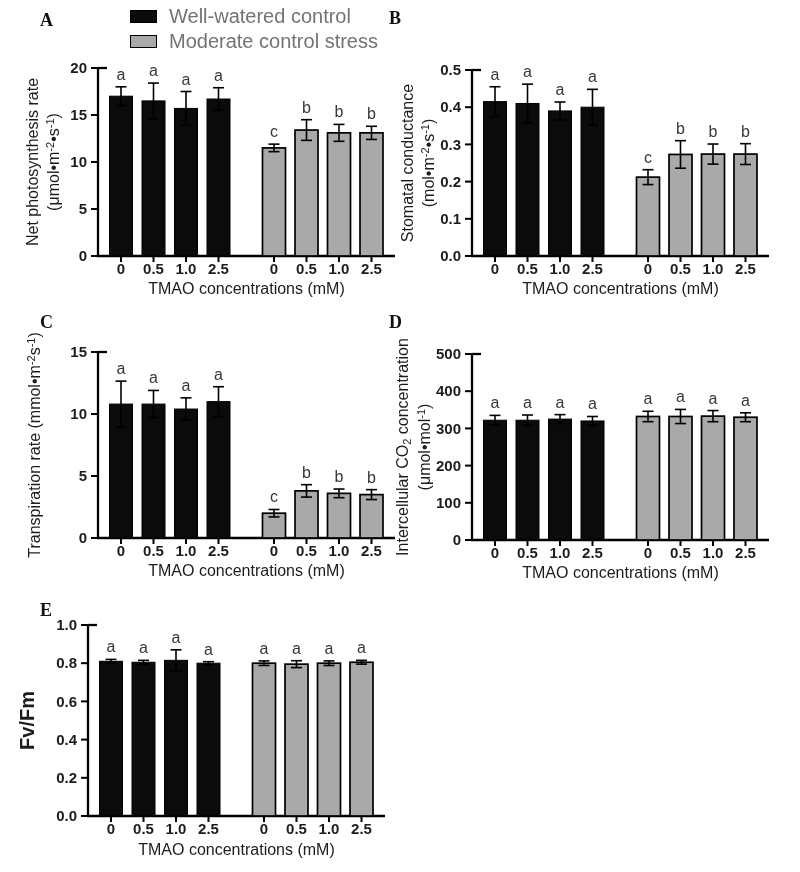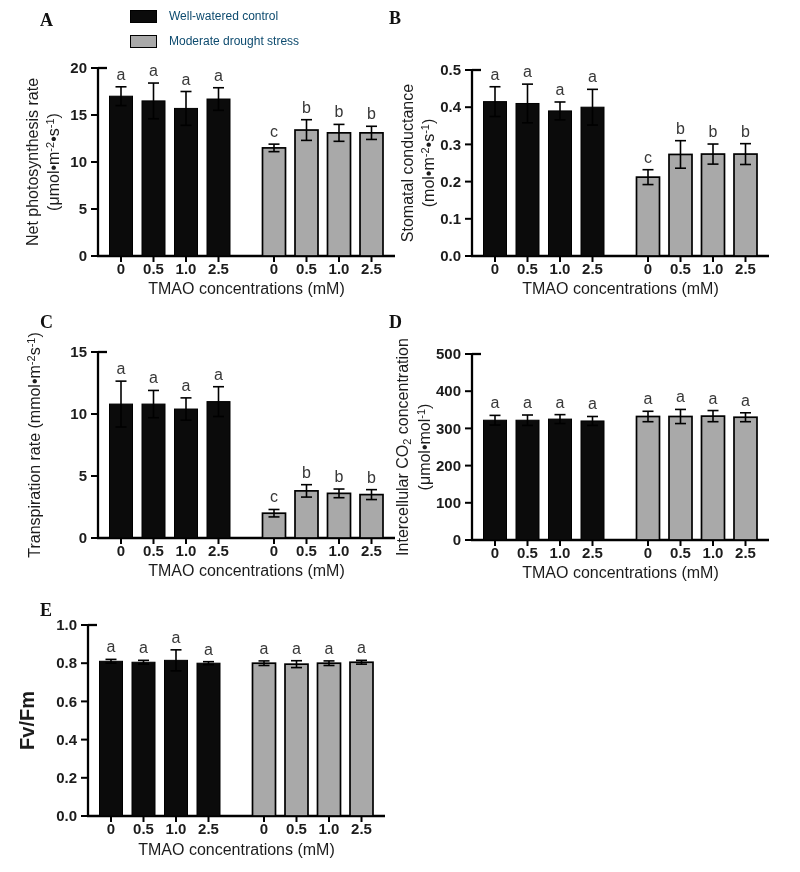--- a/index.html
+++ b/index.html
@@ -2,21 +2,21 @@
 <html><head>
 <meta charset="utf-8">
 <style>
   html,body{margin:0;padding:0;background:#ffffff;}
   body{width:800px;height:872px;position:relative;font-family:"Liberation Sans",sans-serif;}
   .figure{position:absolute;inset:0;background:#fff;}
   .plabel{position:absolute;font-family:"Liberation Serif",serif;font-weight:700;font-size:18px;color:#111;}
   .legend{position:absolute;left:130px;top:6px;display:flex;flex-direction:column;gap:5px;}
   .legend-row{display:flex;align-items:center;gap:12px;height:20px;}
   .swatch{display:inline-block;width:27px;height:13px;border:1.6px solid #000;box-sizing:border-box;}
-  .legend-label{font-size:12px;color:#0c4a6e;line-height:20px;}
+  .legend-label{font-size:20px;color:#737373;line-height:20px;}
   svg.chart{position:absolute;overflow:visible;}
   svg text{font-family:"Liberation Sans",sans-serif;}
 </style>
 </head>
 <body>
 
 <div class="figure">
 
   <div class="plabel" style="left:40px;top:10px">A</div>
   <div class="plabel" style="left:389px;top:8px">B</div>
@@ -24,21 +24,21 @@
   <div class="plabel" style="left:389px;top:312px">D</div>
   <div class="plabel" style="left:40px;top:600px">E</div>
 
   <div class="legend">
     <div class="legend-row">
       <span class="swatch" style="background: rgb(11, 11, 11);"></span>
       <span class="legend-label">Well-watered control</span>
     </div>
     <div class="legend-row">
       <span class="swatch" style="background: rgb(169, 169, 169);"></span>
-      <span class="legend-label">Moderate drought stress</span>
+      <span class="legend-label">Moderate control stress</span>
     </div>
   </div>
 
   <svg class="chart" style="left:0;top:0" width="400" height="310" viewBox="0 0 400 310">
       <line x1="98" y1="68" x2="98" y2="257" stroke="#000000" stroke-width="2.3"></line>
       <line x1="97" y1="256" x2="395" y2="256" stroke="#000000" stroke-width="2.3"></line>
       <line x1="98" y1="68" x2="107" y2="68" stroke="#000000" stroke-width="2.3"></line>
       <line x1="91" y1="256" x2="98" y2="256" stroke="#000000" stroke-width="2"></line>
       <text x="87" y="261.2" text-anchor="end" font-size="15" font-weight="700" fill="#1c1c1c">0</text>
       <line x1="91" y1="209" x2="98" y2="209" stroke="#000000" stroke-width="2"></line>

